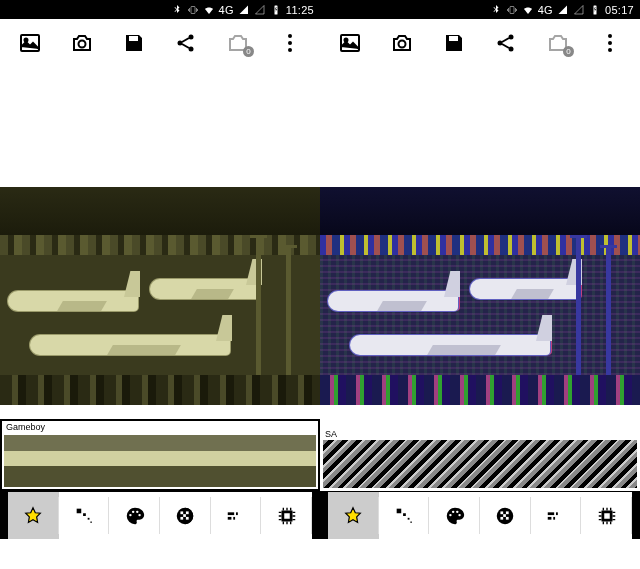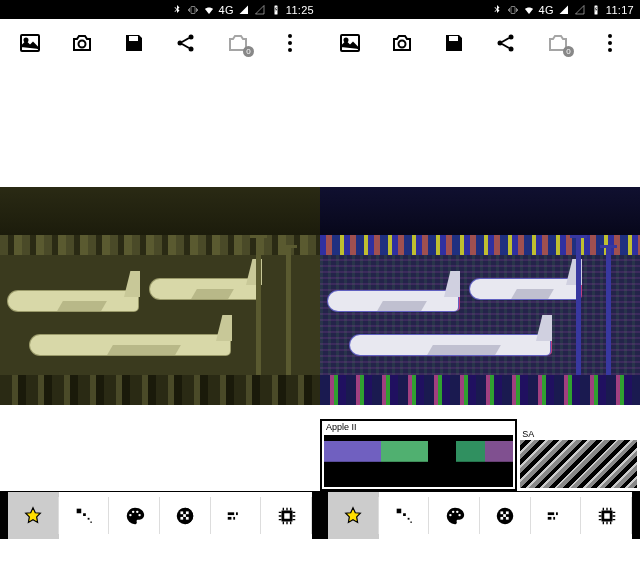--- a/index.html
+++ b/index.html
@@ -187,20 +187,24 @@
           <div class="wing"></div>
         </div>
       <div class="pole" style="left:256px; top:50px; height:140px;"></div>
       <div class="pole" style="left:286px; top:60px; height:150px;"></div>
       <div class="fg"></div>
     </div>
 
     <div class="spacer-mid"></div>
 
     <div class="filters">
+      <div class="fitem selected">
+        <div class="flabel">Gameboy</div>
+        <div class="fthumb th-gameboy"></div>
+      </div>
     </div>
 
     <div class="bottombar">
       <div class="edge-hint"></div>
       <div class="section active">
           <svg viewBox="0 0 24 24">
             <path d="M12 3l2.5 5.5L20 9l-4 4 1 6-5-3-5 3 1-6-4-4 5.5-.5L12 3z" fill="#ffde00" stroke="#000" stroke-width="1.3"></path>
           </svg>
         </div>
       <div class="section">
@@ -278,21 +282,21 @@
           <svg viewBox="0 0 24 24" fill="none" stroke="#fff">
             <path d="M3 20L20 3v17H3z"></path>
           </svg>
         </span>
       <span class="ico">
           <svg viewBox="0 0 24 24" fill="#fff">
             <rect x="9" y="3" width="6" height="18" rx="1"></rect>
             <path d="M12 6l-2 5h2l-1 5 3-6h-2l1-4z" fill="#000"></path>
           </svg>
         </span>
-      <span class="txt">11:17</span>
+      <span class="txt">05:17</span>
     </div>
 
     <div class="toolbar">
       <div class="tbtn">
           <svg viewBox="0 0 24 24" fill="none" stroke="#000" stroke-width="2">
             <rect x="3" y="4" width="18" height="16" rx="1"></rect>
             <path d="M3 16l5-5 4 4 3-3 6 6" fill="#000"></path>
             <circle cx="8" cy="9" r="1.5" fill="#000"></circle>
           </svg>
         </div>
@@ -352,24 +356,20 @@
           <div class="wing"></div>
         </div>
       <div class="pole" style="left:256px; top:50px; height:140px;"></div>
       <div class="pole" style="left:286px; top:60px; height:150px;"></div>
       <div class="fg"></div>
     </div>
 
     <div class="spacer-mid"></div>
 
     <div class="filters">
-      <div class="fitem selected" style="flex:1.6">
-        <div class="flabel">Apple II</div>
-        <div class="fthumb th-apple"></div>
-      </div>
       <div class="fitem">
         <div class="flabel">SA</div>
         <div class="fthumb th-ga"></div>
       </div>
     </div>
 
     <div class="bottombar">
       <div class="edge-hint"></div>
       <div class="section active">
           <svg viewBox="0 0 24 24">

